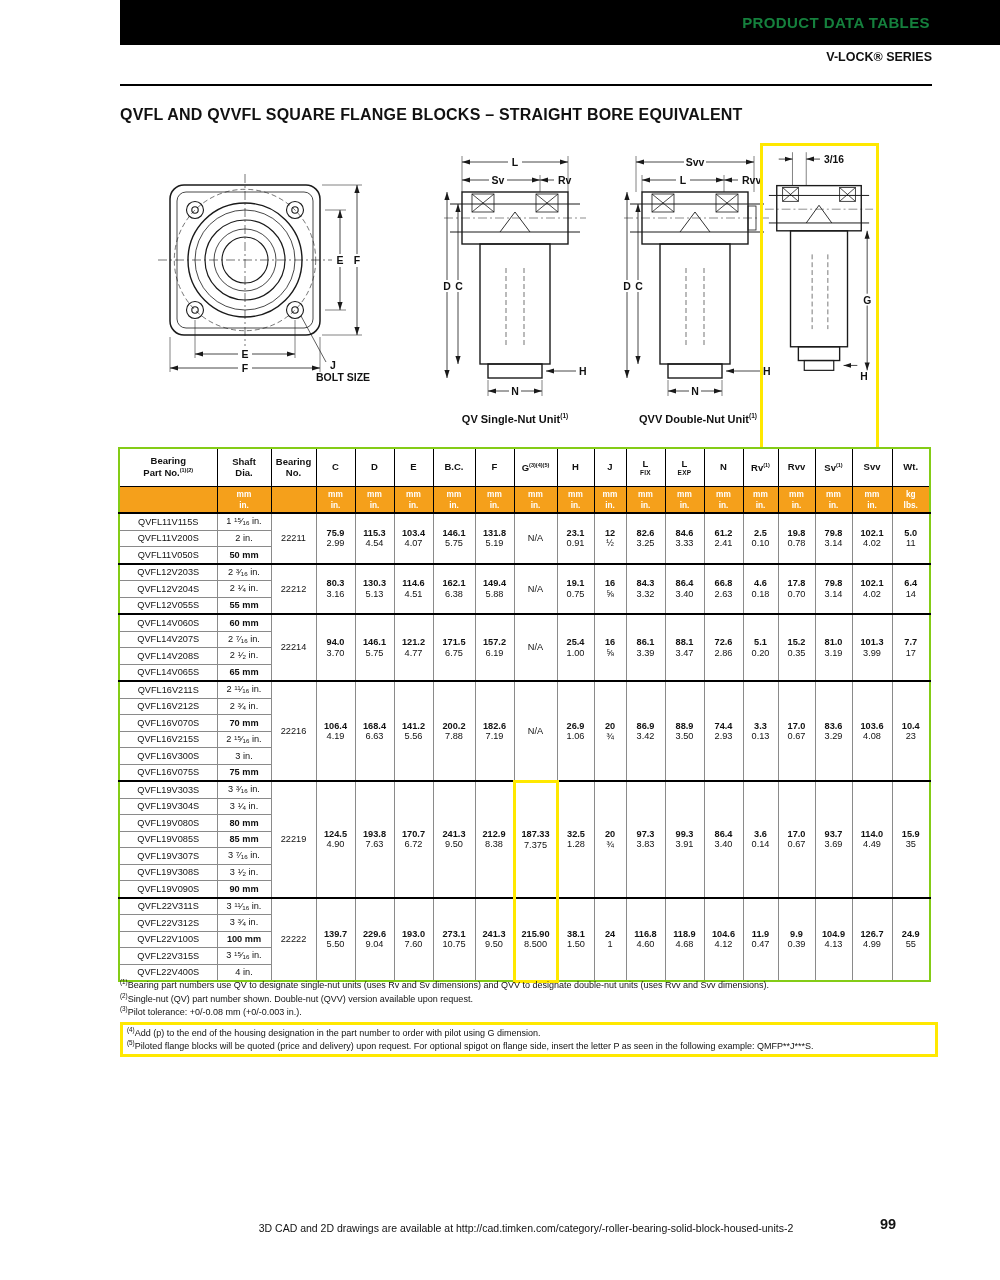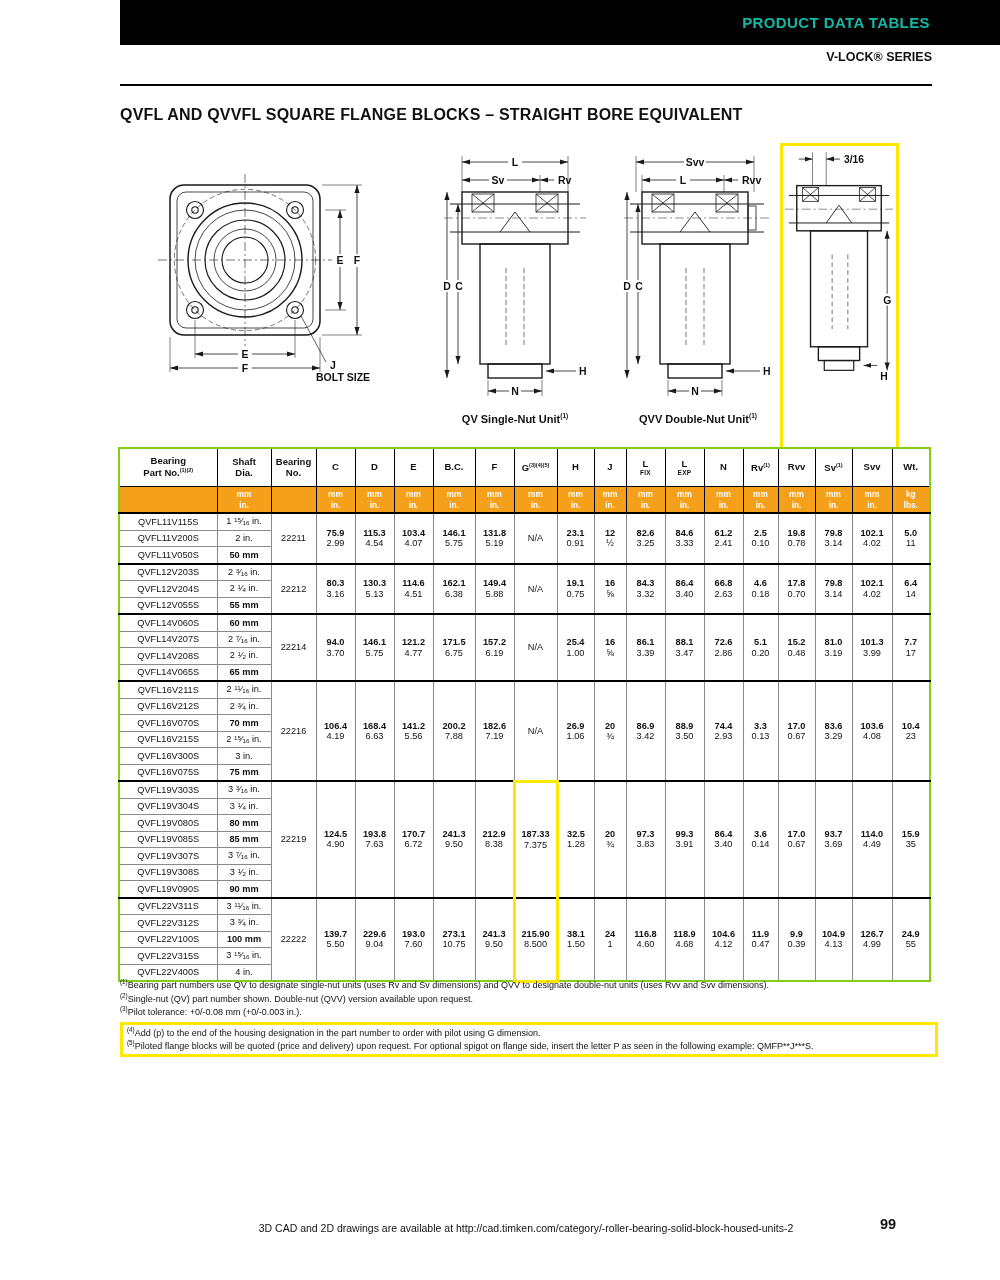--- a/index.html
+++ b/index.html
@@ -1,31 +1,31 @@
 <!DOCTYPE html>
 <html style="--orange: #F5A01B; --yellow: #FFE800;"><head>
 <meta charset="utf-8">
 <style>
   :root { --orange:#F5A01B; --yellow:#FFE800; }
   html,body { margin:0; padding:0; }
   body { position:relative; width:1000px; height:1280px; background:#fff;
          font-family:"Liberation Sans", sans-serif; color:#111; overflow:hidden; }
 
   .topbar { position:absolute; left:120px; top:0; width:880px; height:45px; background:#000;
-            color:#14b8a6; display:flex; align-items:center; justify-content:flex-end;
+            color:#15803d; display:flex; align-items:center; justify-content:flex-end;
             padding-right:70px; box-sizing:border-box; font-size:15px; font-weight:bold; letter-spacing:.4px; }
   .series { position:absolute; left:120px; top:50px; width:812px; text-align:right;
             font-size:12.5px; font-weight:bold; padding-bottom:20px; border-bottom:2px solid #000; }
   .title  { position:absolute; left:120px; top:106px; width:870px; font-size:16px; font-weight:bold; letter-spacing:.2px; }
 
   svg { position:absolute; }
   svg text { font-family:"Liberation Sans", sans-serif; font-size:10.5px; font-weight:bold; fill:#111; stroke:none; }
   .caption { position:absolute; text-align:center; font-weight:bold; font-size:11px; }
   .caption sup { font-size:6.5px; }
-  #detail-box { position:absolute; left:780px; top:143px; width:119px; height:308px;
+  #detail-box { position:absolute; left:760px; top:143px; width:119px; height:308px;
                 border:3px solid var(--yellow); box-sizing:border-box; }
 
   .spec-table { position:absolute; left:118px; top:447px; border-collapse:collapse;
                 table-layout:fixed; border:2px solid #84cc16; }
   .spec-table th, .spec-table td { border:1px solid #8a8a8a; text-align:center;
                 vertical-align:middle; padding:0; overflow:hidden; }
   .spec-table thead th { border-color:#000; }
   .spec-table tr.main th { font-size:9.5px; font-weight:bold; height:37px; line-height:1.12; background:#fff; }
   .spec-table tr.main th sup { font-size:5.5px; }
   .hsub { display:block; font-size:6.5px; line-height:1; letter-spacing:.3px; }
@@ -397,21 +397,21 @@
         <td class="c-dim" rowspan="4"><span class="mmv">121.2</span><br><span class="inv">4.77</span></td>
         <td class="c-dim" rowspan="4"><span class="mmv">171.5</span><br><span class="inv">6.75</span></td>
         <td class="c-dim" rowspan="4"><span class="mmv">157.2</span><br><span class="inv">6.19</span></td>
         <td class="c-dim" rowspan="4"><span class="na">N/A</span></td>
         <td class="c-dim" rowspan="4"><span class="mmv">25.4</span><br><span class="inv">1.00</span></td>
         <td class="c-dim" rowspan="4"><span class="mmv">16</span><br><span class="inv">⅝</span></td>
         <td class="c-dim" rowspan="4"><span class="mmv">86.1</span><br><span class="inv">3.39</span></td>
         <td class="c-dim" rowspan="4"><span class="mmv">88.1</span><br><span class="inv">3.47</span></td>
         <td class="c-dim" rowspan="4"><span class="mmv">72.6</span><br><span class="inv">2.86</span></td>
         <td class="c-dim" rowspan="4"><span class="mmv">5.1</span><br><span class="inv">0.20</span></td>
-        <td class="c-dim" rowspan="4"><span class="mmv">15.2</span><br><span class="inv">0.48</span></td>
+        <td class="c-dim" rowspan="4"><span class="mmv">15.2</span><br><span class="inv">0.35</span></td>
         <td class="c-dim" rowspan="4"><span class="mmv">81.0</span><br><span class="inv">3.19</span></td>
         <td class="c-dim" rowspan="4"><span class="mmv">101.3</span><br><span class="inv">3.99</span></td>
         <td class="c-dim" rowspan="4"><span class="mmv">7.7</span><br><span class="inv">17</span></td>
       </tr>
       <tr>
         <td class="c-part">QVFL14V207S</td>
         <td class="c-dia">2 <sup>7</sup>⁄<sub>16</sub> in.</td>
       </tr>
       <tr>
         <td class="c-part">QVFL14V208S</td>

